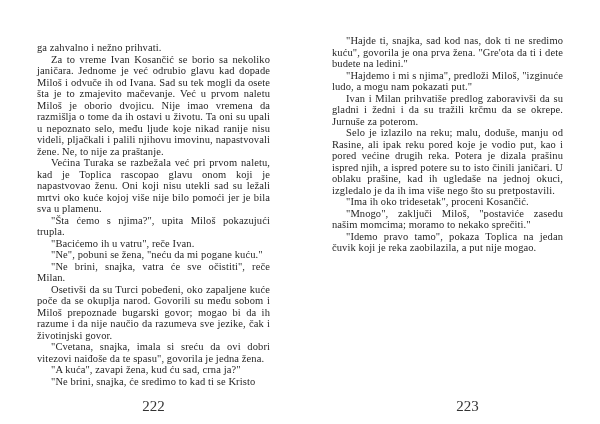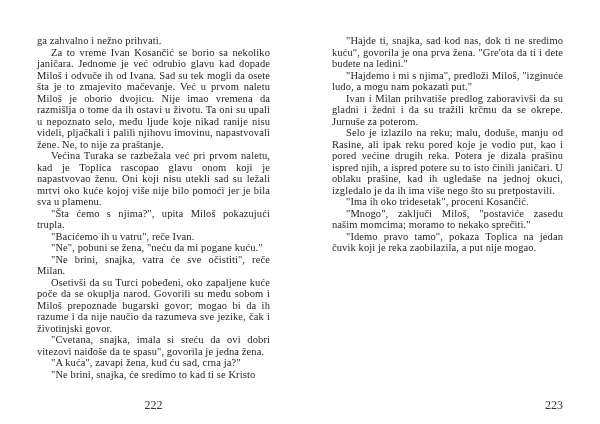--- a/index.html
+++ b/index.html
@@ -12,41 +12,41 @@
     width: 600px;
     height: 424px;
     background: #ffffff;
     overflow: hidden;
     font-family: "Liberation Serif", serif;
   }
   .text-block {
     position: absolute;
     top: 35px;
   }
-  .text-block.left  { left: 37px;  width: 233px; }
+  .text-block.left  { left: 37px;  width: 233px; margin-top: 7px; }
   .text-block.right { left: 332px; width: 231px; }
   .text-block p.para {
     margin: 0;
     padding: 0;
     font-size: 10.5px;
     line-height: 11.5px;
     text-align: justify;
     color: #262626;
     letter-spacing: 0.1px;
   }
   .text-block p.para.indent { text-indent: 14px; }
   .page-number {
     position: absolute;
     top: 398px;
-    font-size: 12px;
+    font-size: 15px;
     color: #333333;
     text-align: center;
   }
   .page-number.left  { left: 37px;  width: 233px; }
-  .page-number.right { left: 332px; width: 231px; text-align: right; }
+  .page-number.right { left: 352px; width: 231px; }
 </style>
 </head>
 <body>
 
 <div class="spread">
 
   <div class="text-block left">
       <p class="para">ga zahvalno i nežno prihvati.</p>
       <p class="para indent">Za to vreme Ivan Kosančić se borio sa nekoliko janičara. Jednome je već odrubio glavu kad dopade Miloš i odvuče ih od Ivana. Sad su tek mogli da osete šta je to zmajevito mačevanje. Već u prvom naletu Miloš je oborio dvojicu. Nije imao vremena da razmišlja o tome da ih ostavi u životu. Ta oni su upali u nepoznato selo, među ljude koje nikad ranije nisu videli, pljačkali i palili njihovu imovinu, napastvovali žene. Ne, to nije za praštanje.</p>
       <p class="para indent">Većina Turaka se razbežala već pri prvom naletu, kad je Toplica rascopao glavu onom koji je napastvovao ženu. Oni koji nisu utekli sad su ležali mrtvi oko kuće kojoj više nije bilo pomoći jer je bila sva u plamenu.</p>

